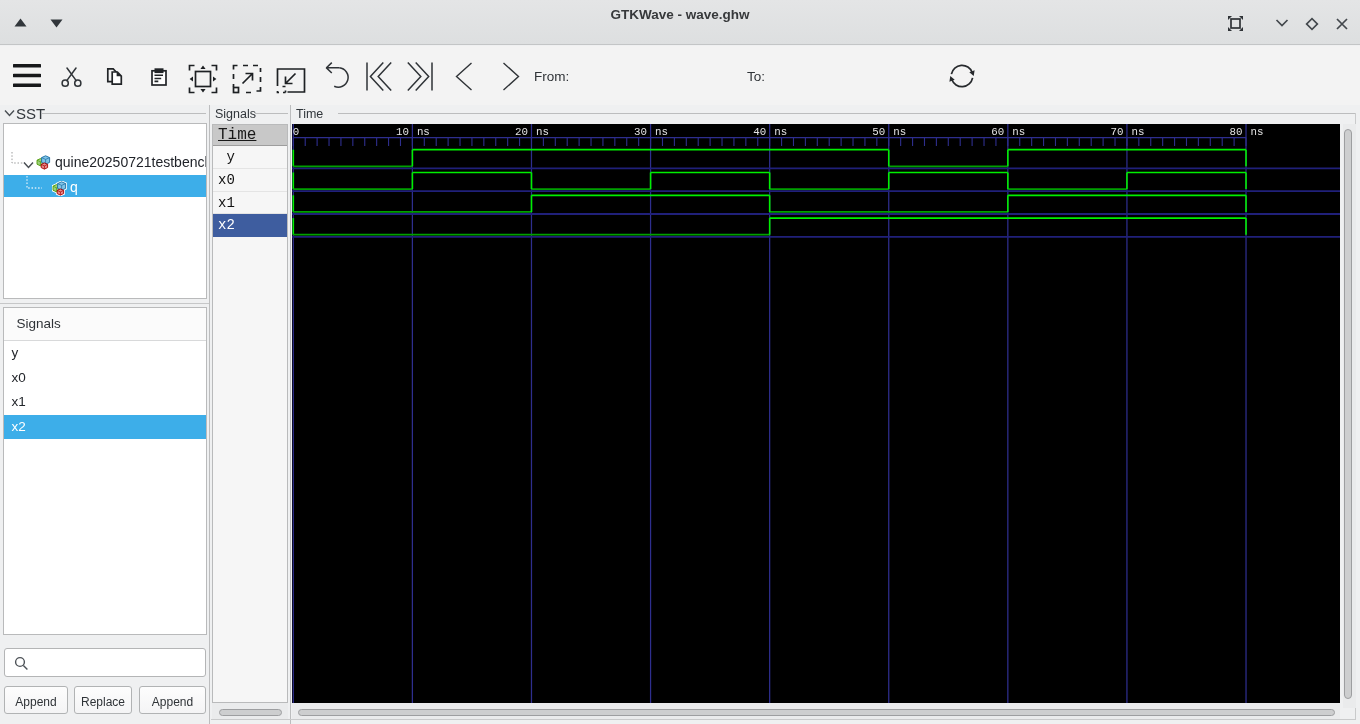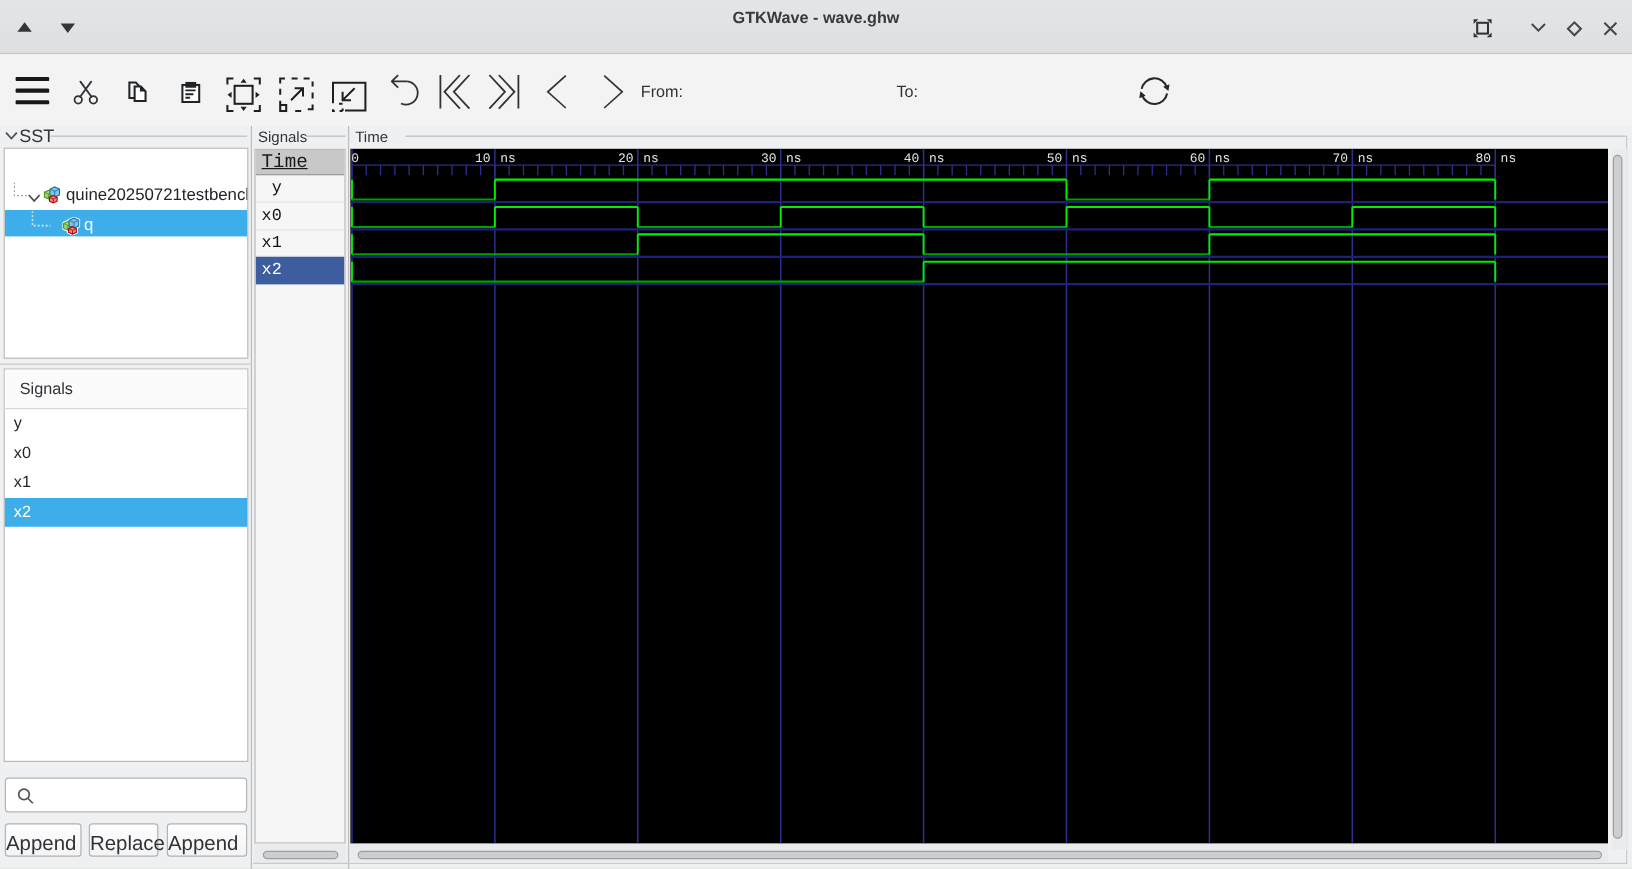--- a/index.html
+++ b/index.html
@@ -32,21 +32,21 @@
   background:#fff; border:1px solid #b9babb; }
 #sighdr { height:33px; background:#fbfbfb; border-bottom:1px solid #d8d9da;
   font-size:13.5px; color:#2f3337; line-height:32px; padding-left:12.5px; }
 .srow { height:24.6px; font-size:13.5px; color:#23262b; line-height:24.6px;
   padding-left:7.5px; }
 #srow-sel { background:#3daee9; color:#fff; }
 #searchbox { position:absolute; left:4px; top:543px; width:202px; height:29px;
   background:#fff; border:1px solid #b4b5b6; border-radius:3px; }
 .btn { position:absolute; top:581px; height:28px; border:1px solid #b1b3b4;
   border-radius:3px; background:linear-gradient(#fdfdfd,#f4f4f5);
-  font-size:17px; color:#2f3337; line-height:31px; }
+  font-size:12px; color:#2f3337; text-align:center; line-height:31px; }
 
 #midlab { position:absolute; left:215px; top:2px; font-size:12.5px; color:#31363b; }
 #midbox { position:absolute; left:212px; top:19px; width:76px; height:579px;
   background:#f6f6f6; border:1px solid #b9babb; overflow:hidden; }
 #timehdr { height:21px; background:#c8c8c8; border-bottom:1px solid #9d9d9d;
   font-family:"Liberation Mono", monospace; font-size:16px; color:#191919;
   line-height:20px; padding-left:5px;text-decoration:underline; }
 .mrow { height:22.8px; font-family:"Liberation Mono", monospace; font-size:14px;
   color:#111; line-height:22.8px; padding-left:5px; border-bottom:1px solid #e4e4e4;
   white-space:pre; }

